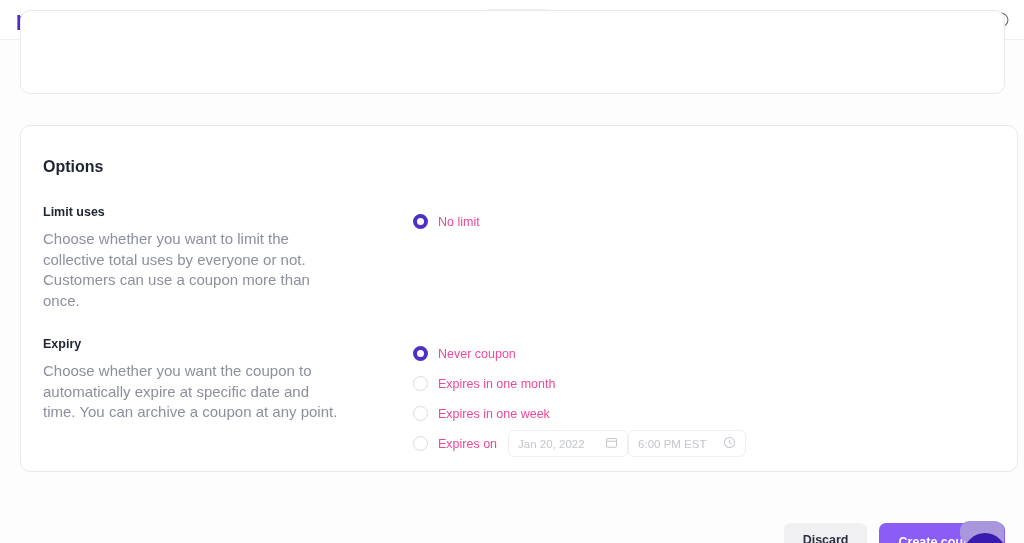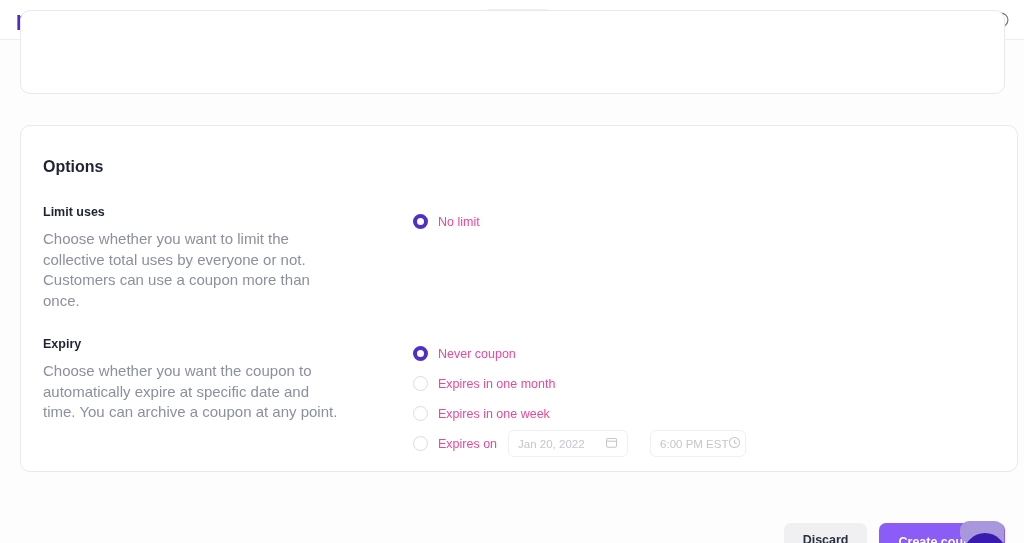--- a/index.html
+++ b/index.html
@@ -143,21 +143,21 @@
     align-items: center;
     background: #ffffff;
     padding: 0 9px;
   }
   .field-uses {
     width: 108px;
     margin-left: 11px;
     justify-content: space-between;
   }
   .field-date { width: 120px; margin-left: 11px; justify-content: space-between; }
-  .field-time { width: 96px; margin-left: 22px; justify-content: space-between; }
+  .field-time { width: 118px; margin-left: 0; justify-content: space-between; }
   .ph {
     font-size: 11.5px;
     color: #c3c6cd;
     white-space: nowrap;
   }
   .field svg { flex: none; }
 
   
   .footer {
     position: absolute;

